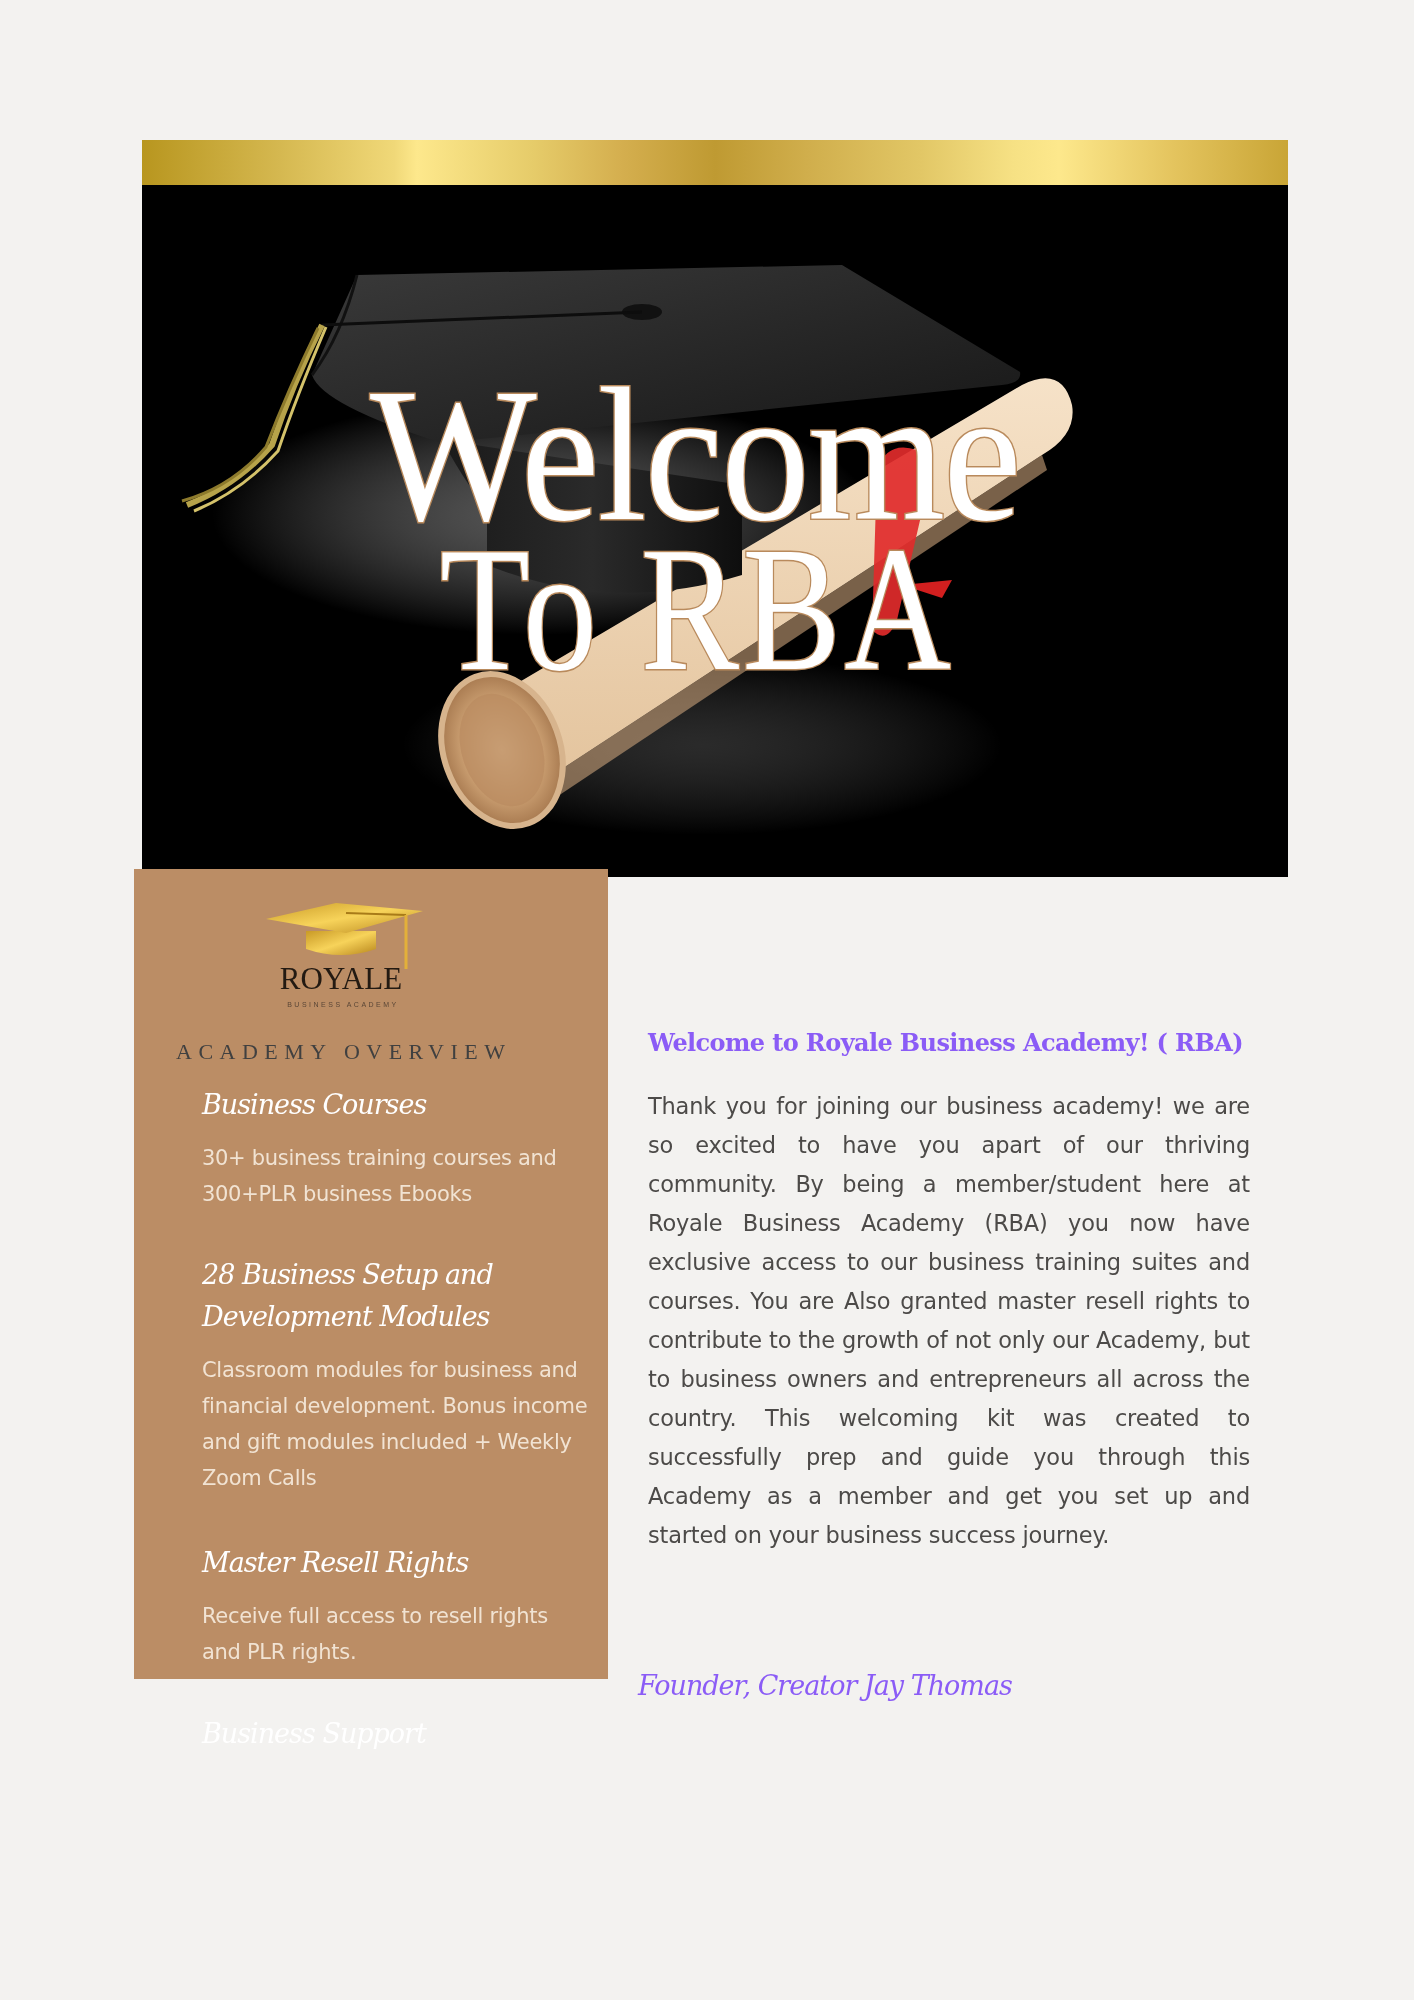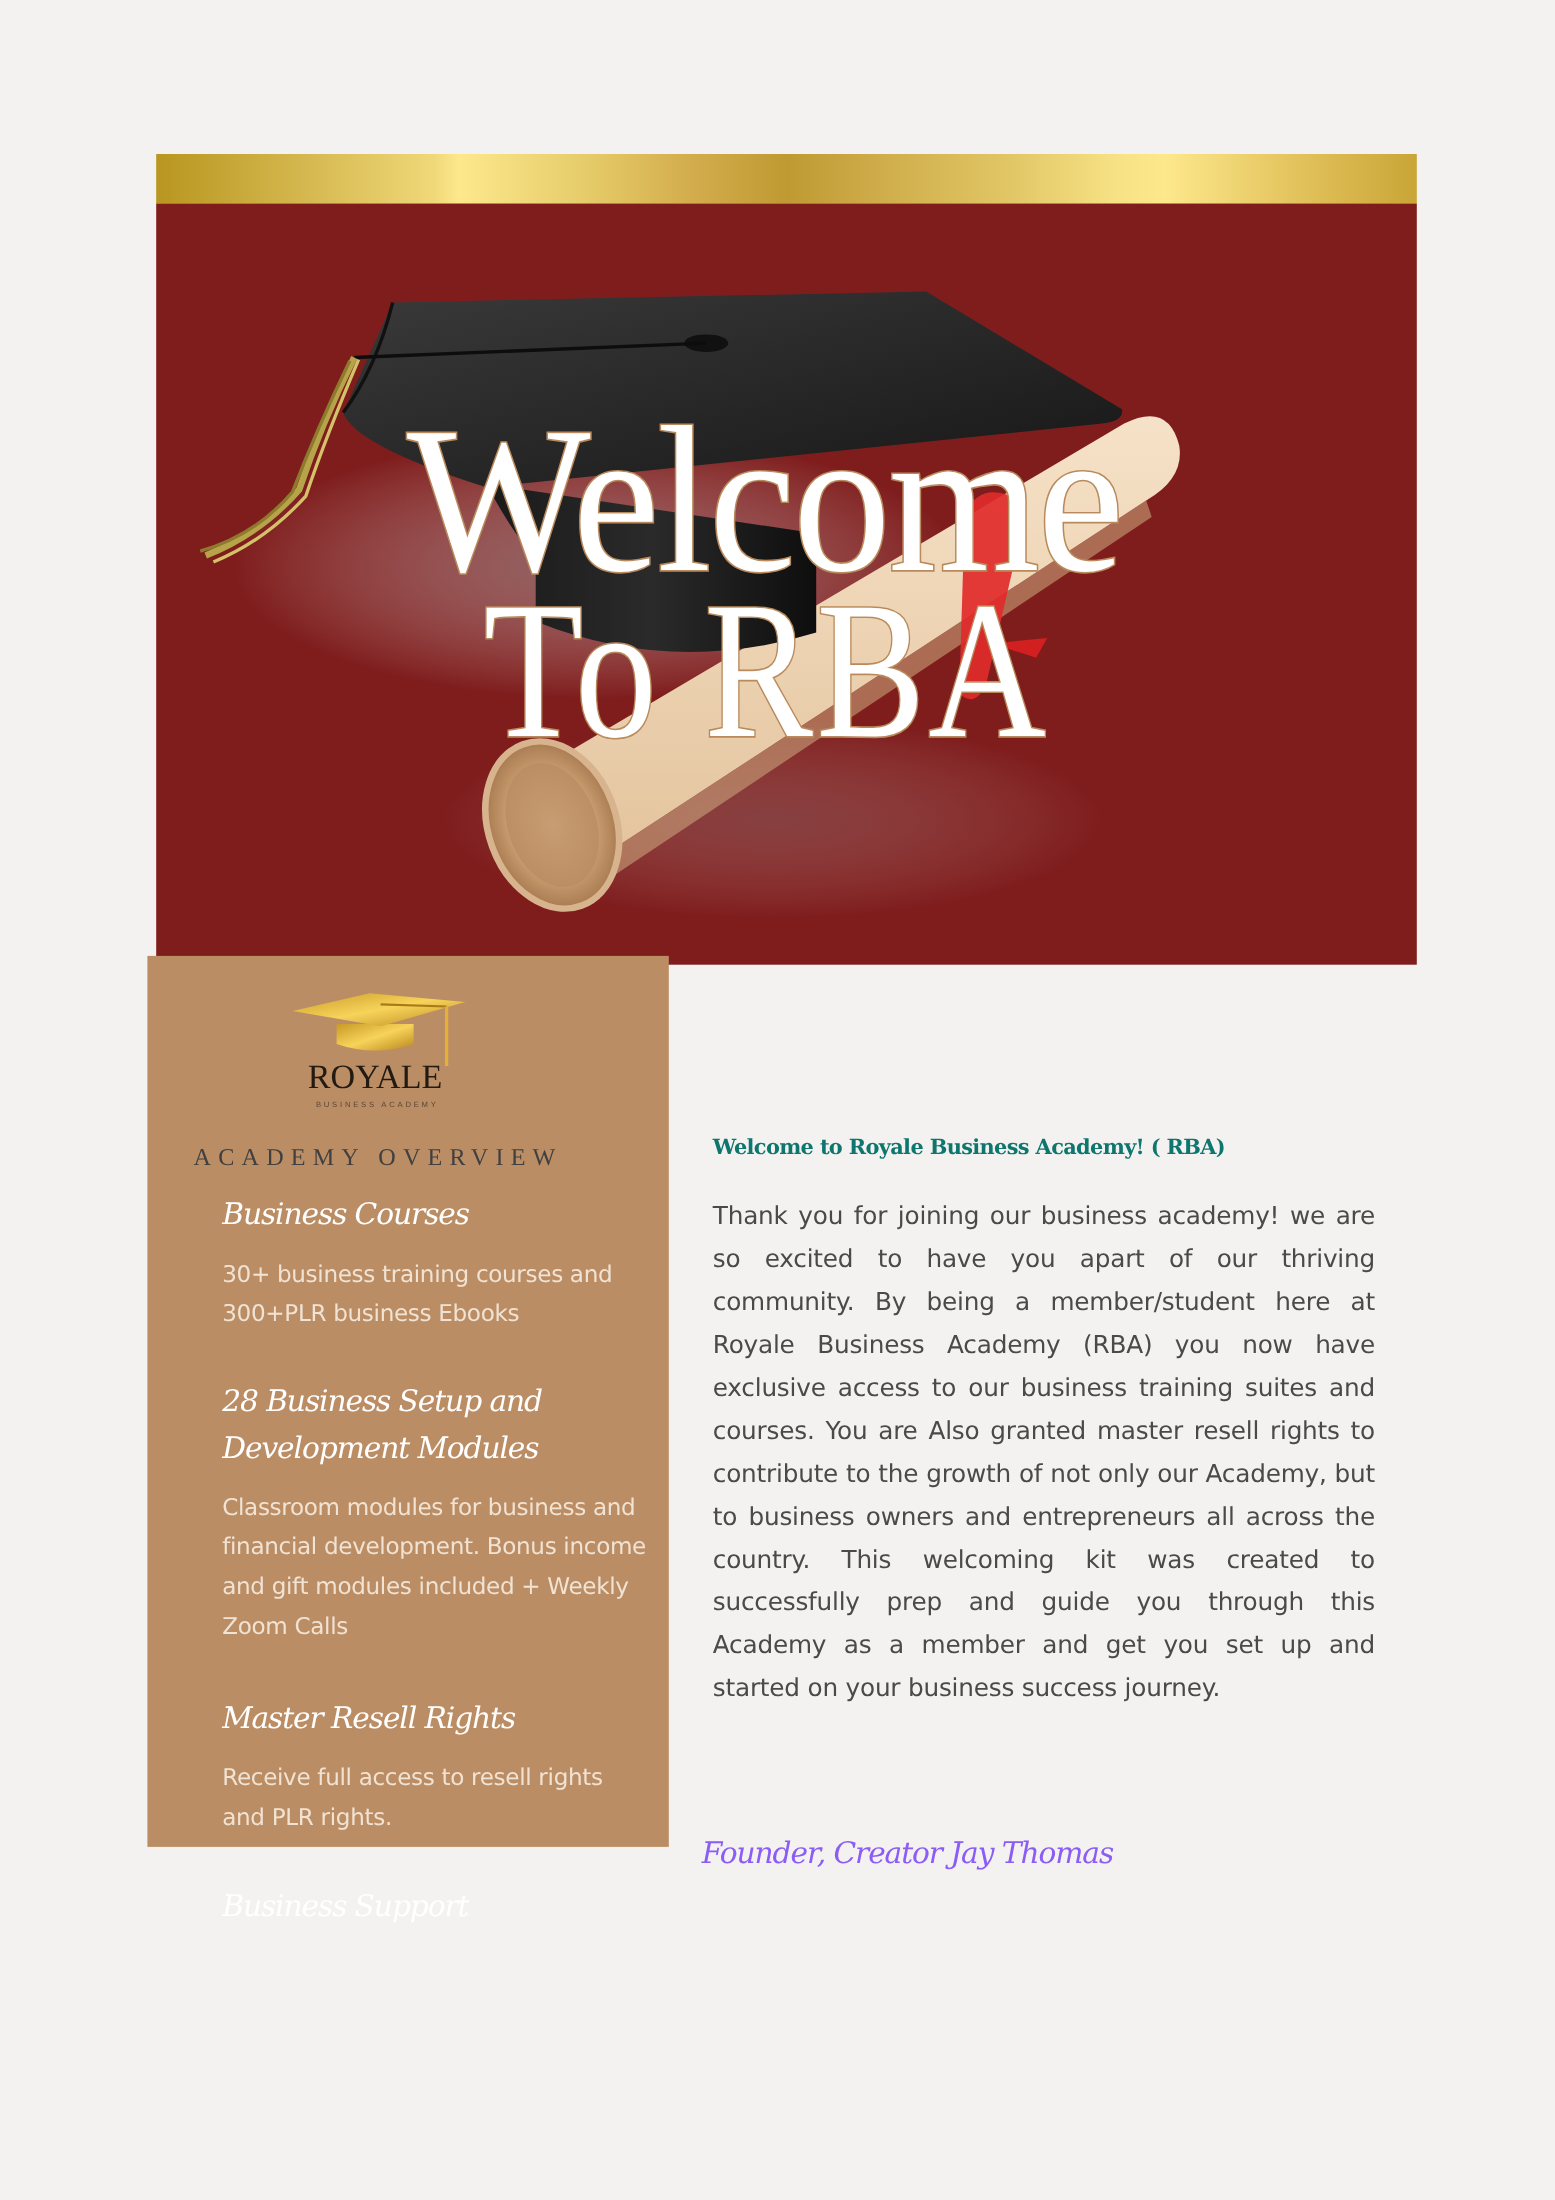--- a/index.html
+++ b/index.html
@@ -7,21 +7,21 @@
     width:1414px; height:2000px; position:relative; overflow:hidden;
     background:#f3f2f0;
     font-family:"Liberation Sans", sans-serif;
   }
   .gold-bar {
     position:absolute; left:142px; top:140px; width:1146px; height:45px;
     background:linear-gradient(90deg,#b8961f 0%,#d5b850 12%,#f0d878 22%,#fde88c 24%,#e6cc6a 34%,#d4ae4e 42%,#bf9a32 50%,#d0ae4c 58%,#e2c766 68%,#f6e184 76%,#fde88c 80%,#e4c45e 90%,#c9a536 100%);
   }
   .hero {
     position:absolute; left:142px; top:185px; width:1146px; height:692px;
-    background:#7f1d1d; overflow:hidden;
+    background:#000000; overflow:hidden;
   }
   .hero svg { position:absolute; left:0; top:0; }
   .hero-title {
     position:absolute; left:0; width:100%; text-align:center;
     font-family:"Liberation Serif","DejaVu Serif", serif;
     color:#ffffff; -webkit-text-stroke:3px #b98a5c; paint-order:stroke fill;
     letter-spacing:-2px; line-height:1;
   }
   .hero-title.l1 { top:175px; font-size:190px; transform:scaleX(0.93); left:-20px; }
   .hero-title.l2 { top:335px; font-size:178px; transform:scaleX(0.83); left:-18px; letter-spacing:4px; }
@@ -51,22 +51,22 @@
   }
   .feature-desc {
     margin-top:14px; color:#f1e3d3; font-family:"DejaVu Sans", sans-serif;
     font-size:21px; line-height:36px; letter-spacing:-0.3px;
   }
 
   .main {
     position:absolute; left:648px; top:1022px; width:602px;
   }
   .main-heading {
-    font-family:"DejaVu Serif", serif; font-weight:bold; font-size:19px; line-height:42px;
-    color:#0f766e; letter-spacing:-0.6px;
+    font-family:"DejaVu Serif", serif; font-weight:bold; font-size:24px; line-height:42px;
+    color:#8b5cf6; letter-spacing:-0.6px;
   }
   .main-body {
     font-family:"DejaVu Sans", sans-serif; font-size:22.5px; line-height:39px;
     color:#4c4a48; text-align:justify; letter-spacing:-0.2px;
   }
   .signature {
     position:absolute; left:638px; top:1670px;
     font-family:"DejaVu Serif", serif; font-style:italic; font-size:27px;
     color:#8b5cf6; letter-spacing:-1px;
   }

